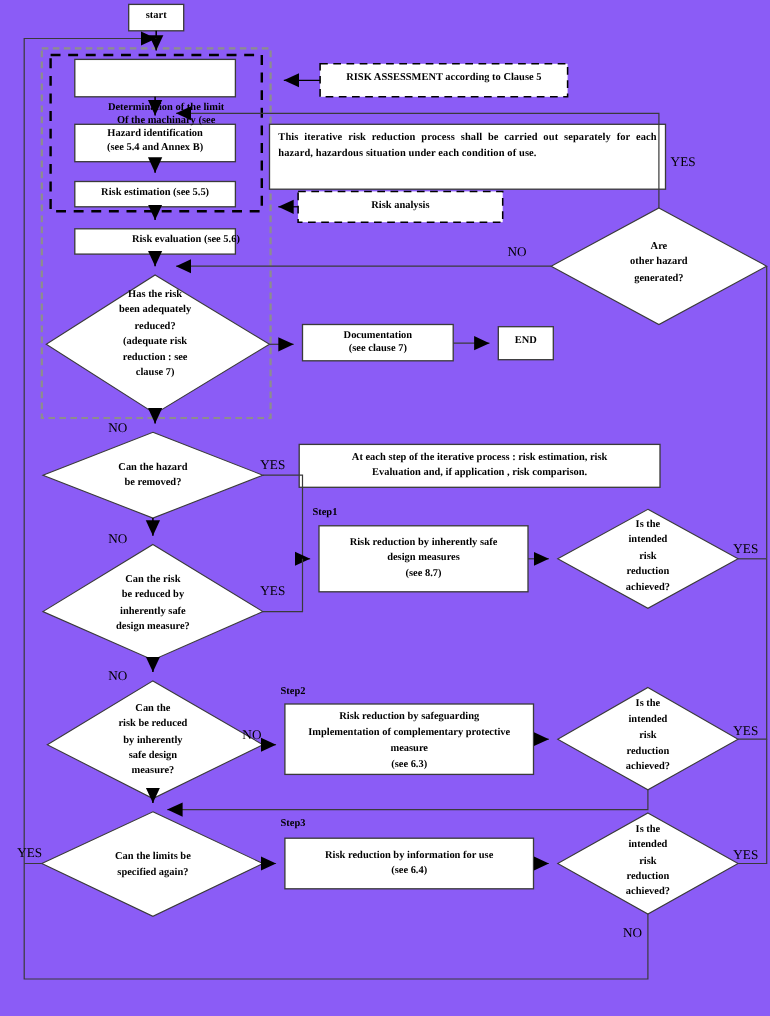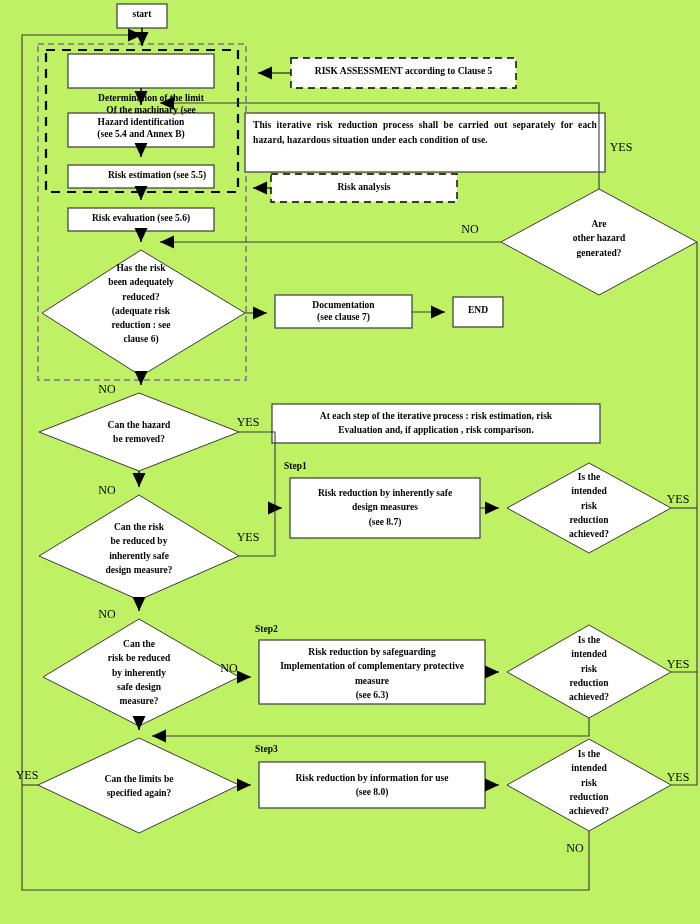--- a/index.html
+++ b/index.html
@@ -1,17 +1,17 @@
 <!DOCTYPE html>
 <html><head>
 <meta charset="utf-8">
 <style>
   html,body{margin:0;padding:0;background:#ffffff;}
   body{width:700px;height:924px;font-family:"Liberation Serif",serif;}
-  #stage{position:relative;width:700px;height:924px;overflow:hidden;background:#bef264;}
+  #stage{position:relative;width:700px;height:924px;overflow:hidden;background:#8b5cf6;}
   svg{position:absolute;left:0;top:0;}
   .txt{position:absolute;text-align:center;font-family:"Liberation Serif",serif;
        color:#000;font-weight:bold;line-height:1.22;white-space:pre-line;}
   .boxtxt{font-size:9.5px;}
   .lbl{font-size:12px;font-weight:normal;}
   .just{text-align:justify;text-align-last:left;font-size:9.5px;line-height:1.55;
         letter-spacing:.1px;}
   .ctr2{font-size:9.5px;line-height:1.5;}
   .caption{font-size:12.5px;font-weight:normal;font-family:"DejaVu Sans",sans-serif;}
   .steplabel{font-size:9.5px;font-weight:bold;text-align:left;}
@@ -105,28 +105,28 @@
     <path d="M589,831 L589,890 L22,890 L22,35 L142,35" fill="none" stroke="#3a3a3a" stroke-width="1.1" marker-end="url(#ahb)"></path>
 
     <path d="M38,785 L22,785" fill="none" stroke="#3a3a3a" stroke-width="1.1"></path>
   </svg>
 
   <div class="txt boxtxt" style="left:117px;top:9px;width:50px;">start</div>
   <div class="txt boxtxt" style="left:68px;top:58px;width:166px;margin-top:35px;">Determination of the limit
 Of the machinary (see</div>
   <div class="txt boxtxt" style="left:68px;top:117px;width:146px;">Hazard identification
 (see 5.4 and Annex B)</div>
-  <div class="txt boxtxt" style="left:68px;top:170px;width:146px;padding-left:16px;">Risk estimation (see 5.5)</div>
-  <div class="txt boxtxt" style="left:68px;top:213px;width:146px;">Risk evaluation (see 5.6)</div>
+  <div class="txt boxtxt" style="left:68px;top:170px;width:146px;">Risk estimation (see 5.5)</div>
+  <div class="txt boxtxt" style="left:68px;top:213px;width:146px;padding-left:28px;">Risk evaluation (see 5.6)</div>
   <div class="txt ctr2" style="left:51px;top:261px;width:180px;">Has the risk
 been adequately
 reduced?
 (adequate risk
 reduction : see
-clause 6)</div>
+clause 7)</div>
   <div class="txt boxtxt" style="left:280px;top:300px;width:127px;">Documentation
 (see clause 7)</div>
   <div class="txt boxtxt" style="left:453px;top:305px;width:50px;">END</div>
   <div class="txt ctr2" style="left:529px;top:217px;width:140px;">Are
 other hazard
 generated?</div>
 
   <div class="txt ctr2" style="left:64px;top:418px;width:150px;">Can the hazard
 be removed?</div>
   <div class="txt ctr2" style="left:64px;top:520px;width:150px;">Can the risk
@@ -142,21 +142,21 @@
 specified again?</div>
 
   <div class="txt ctr2" style="left:292px;top:486px;width:186px;">Risk reduction by inherently safe
 design measures
 (see 8.7)</div>
   <div class="txt ctr2" style="left:261px;top:645px;width:222px;">Risk reduction by safeguarding
 Implementation of complementary protective
 measure
 (see 6.3)</div>
   <div class="txt ctr2" style="left:261px;top:771px;width:222px;">Risk reduction by information for use
-(see 8.0)</div>
+(see 6.4)</div>
 
   <div class="txt ctr2" style="left:539px;top:470px;width:100px;">Is the
 intended
 risk
 reduction
 achieved?</div>
   <div class="txt ctr2" style="left:539px;top:633px;width:100px;">Is the
 intended
 risk
 reduction

